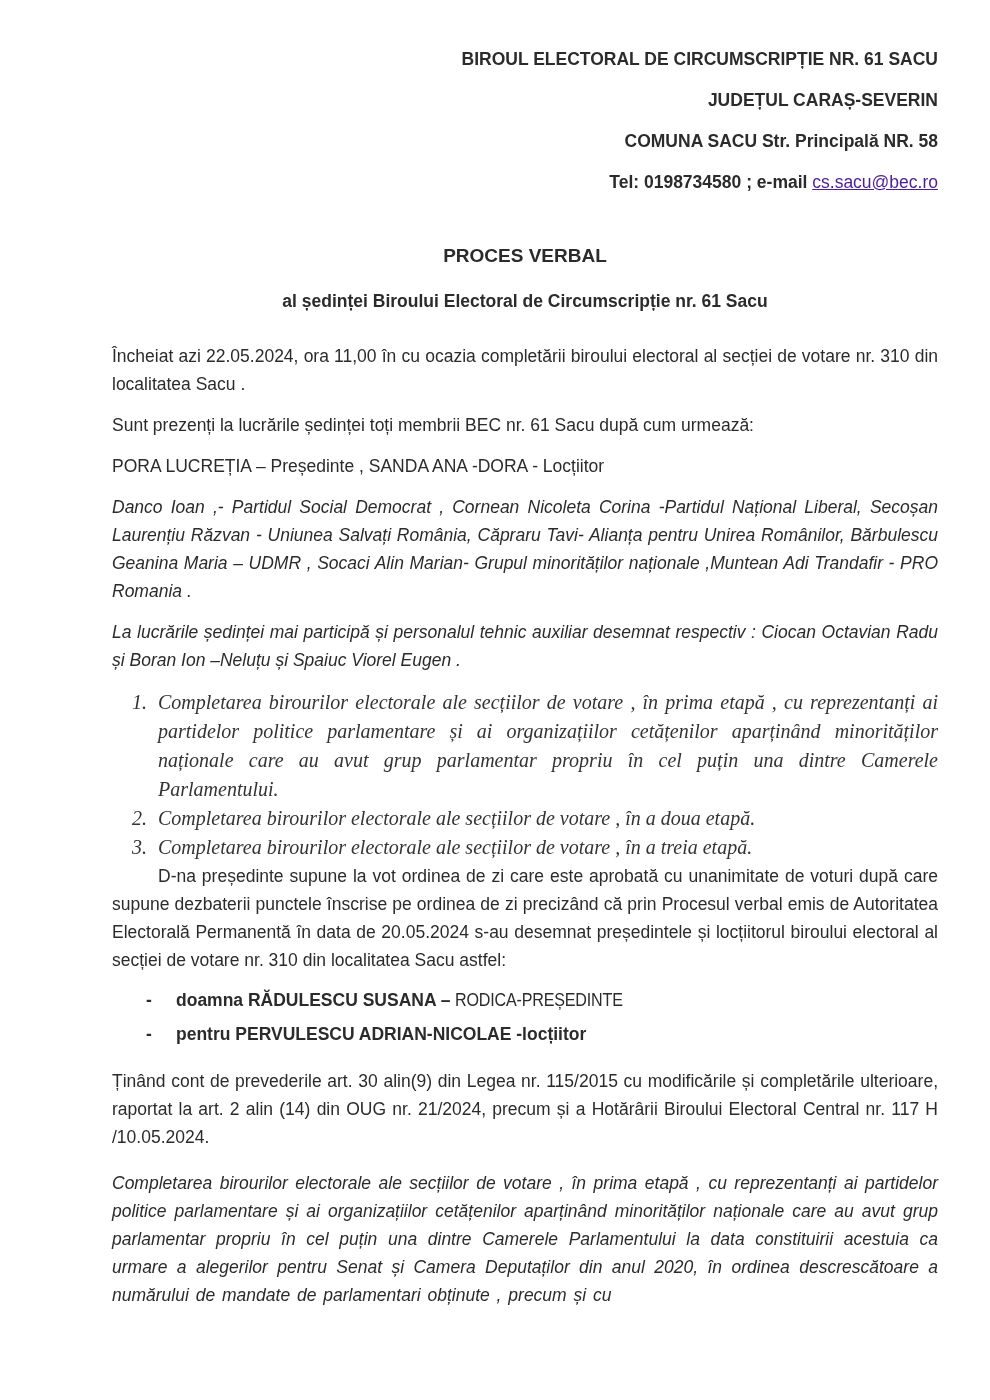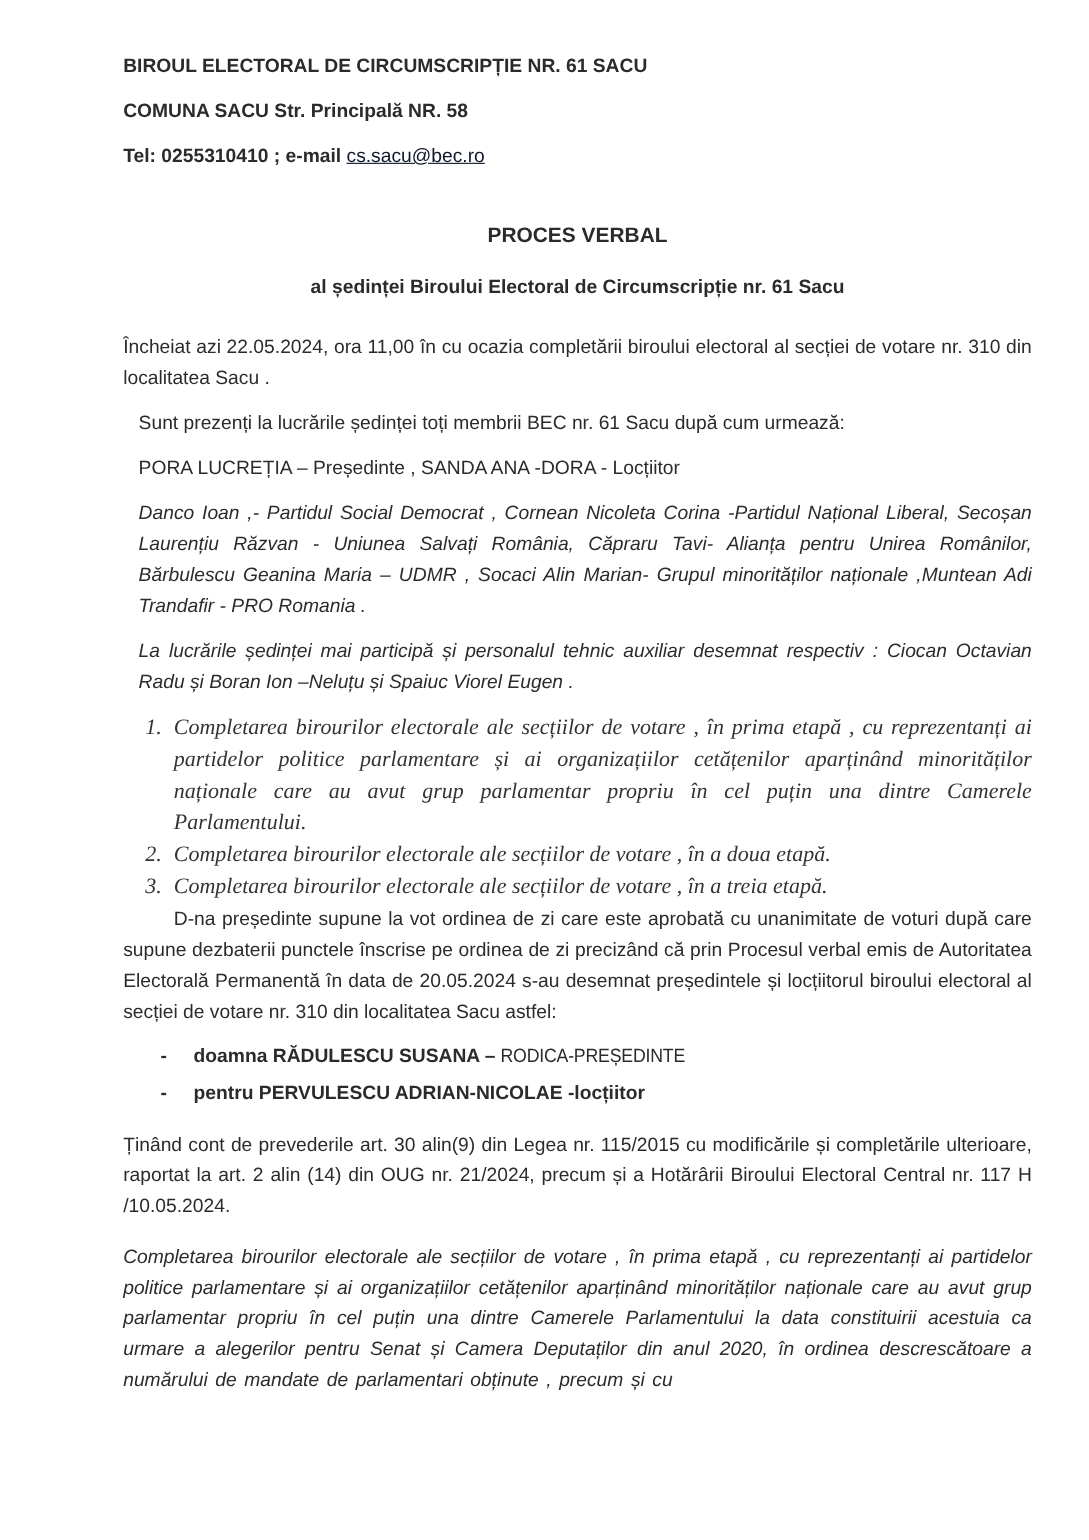--- a/index.html
+++ b/index.html
@@ -8,29 +8,29 @@
     background: #ffffff;
     font-family: "Liberation Sans", "DejaVu Sans", sans-serif;
   }
   .page {
     width: 990px; height: 1400px;
     padding: 48px 52px 0 112px;
     overflow: hidden;
     color: #2b2b2b;
   }
   
-  .letterhead { text-align: left; }
+  .letterhead { text-align: right; }
   .hdr-line {
     font-weight: bold;
     font-size: 17.5px;
     line-height: 22px;
     margin-bottom: 19px;
   }
   .email-link {
-    color: #0f172a;
+    color: #4c1d95;
     font-weight: normal;
     text-decoration: underline;
     cursor: pointer;
   }
   
   .doc-title {
     text-align: center;
     font-weight: bold;
     font-size: 19px;
     margin-top: 52px;
@@ -44,21 +44,21 @@
   
   .para {
     font-weight: normal;
     font-size: 17.5px;
     line-height: 28px;
     text-align: justify;
   }
   .para.single { text-align: left; }
   .italic { font-style: italic; }
   .mt-lg { margin-top: 30px; }
-  .mt-md { margin-top: 13px; margin-left: 14px; }
+  .mt-md { margin-top: 13px; }
   .mt-sm { margin-top: 10px; }
   .indent-first { text-indent: 46px; }
   
   .olist {
     margin-top: 14px;
     font-family: "Liberation Serif", "DejaVu Serif", serif;
     font-style: italic;
     font-size: 20px;
     line-height: 29px;
     color: #333333;
@@ -83,22 +83,23 @@
     letter-spacing: -0.2px;
   }
 </style>
 </head>
 <body>
 
 <div class="page">
 
   <div class="letterhead">
     <div class="hdr-line">BIROUL ELECTORAL DE CIRCUMSCRIPȚIE NR. 61 SACU</div>
+    <div class="hdr-line">JUDEȚUL CARAȘ-SEVERIN</div>
     <div class="hdr-line">COMUNA SACU Str. Principală NR. 58</div>
-    <div class="hdr-line"><span>Tel: 0255310410 ; e-mail </span><a class="email-link">cs.sacu@bec.ro</a></div>
+    <div class="hdr-line"><span>Tel: 0198734580 ; e-mail </span><a class="email-link">cs.sacu@bec.ro</a></div>
   </div>
 
   <div class="doc-title">PROCES VERBAL</div>
   <div class="doc-subtitle">al ședinței Biroului Electoral de Circumscripție nr. 61 Sacu</div>
 
   <div class="para mt-lg">Încheiat azi 22.05.2024, ora 11,00  în cu ocazia completării biroului electoral al secției de votare nr. 310  din localitatea Sacu .</div>
 
   <div class="para mt-md">Sunt prezenți la lucrările ședinței toți membrii BEC nr. 61 Sacu după cum urmează:</div>
 
   <div class="para single mt-md">PORA LUCREȚIA – Președinte , SANDA ANA -DORA - Locțiitor</div>

